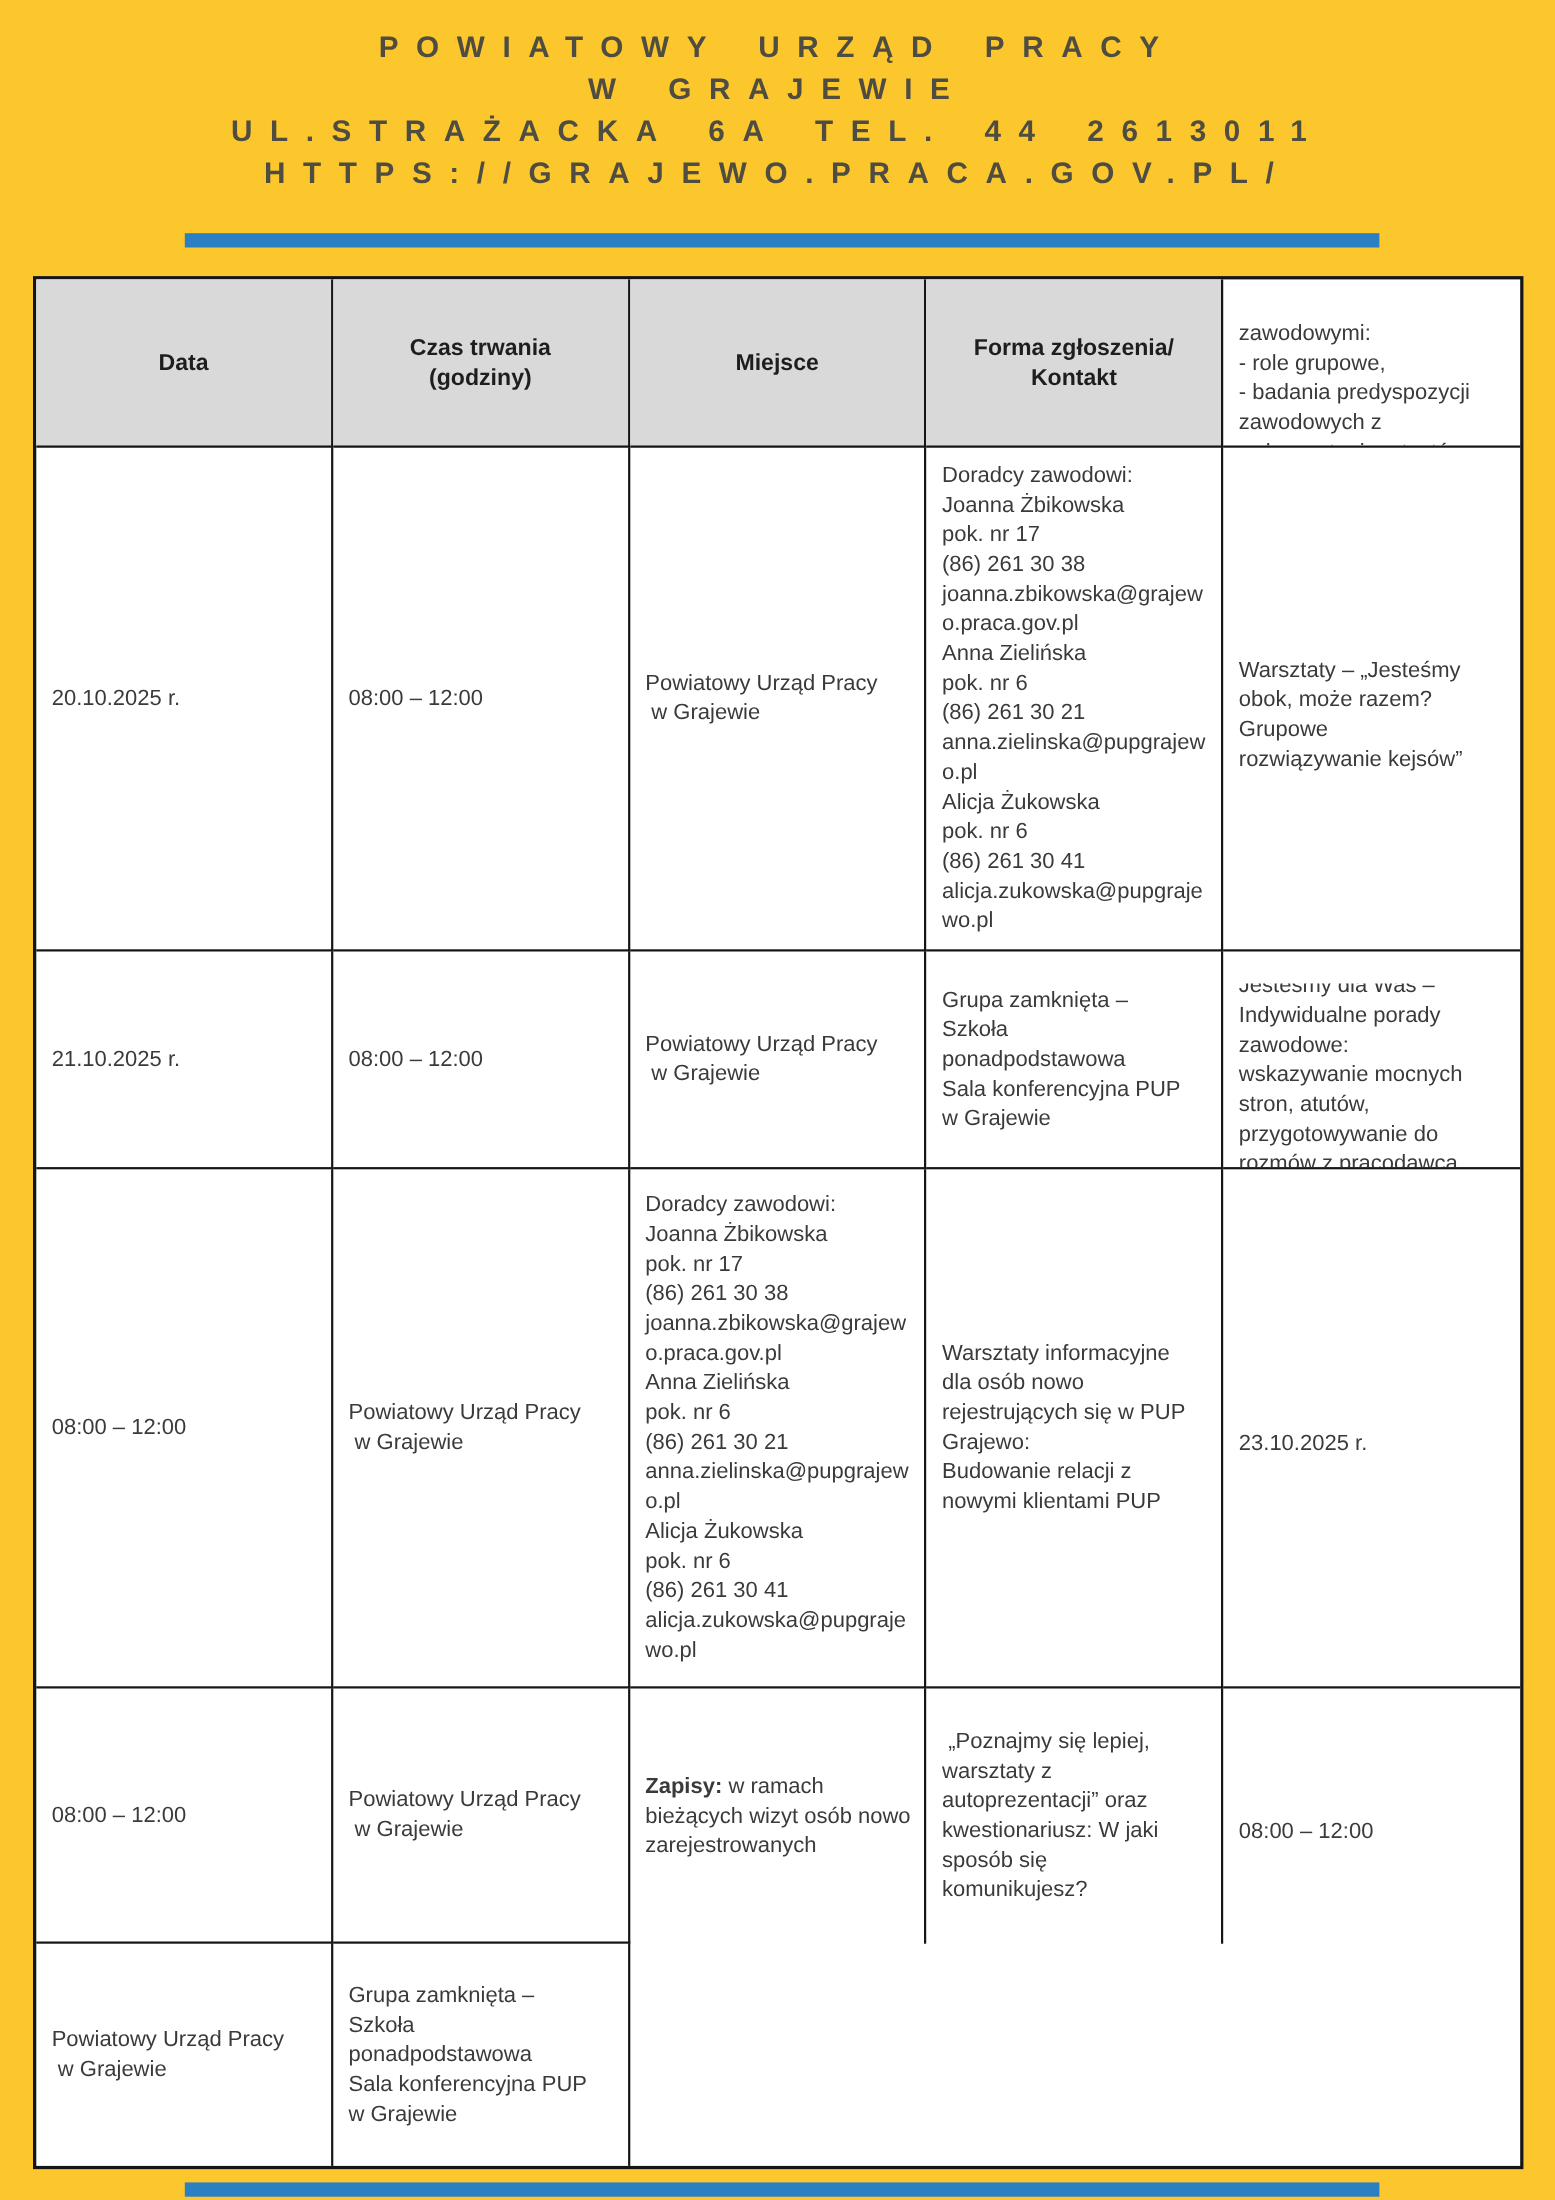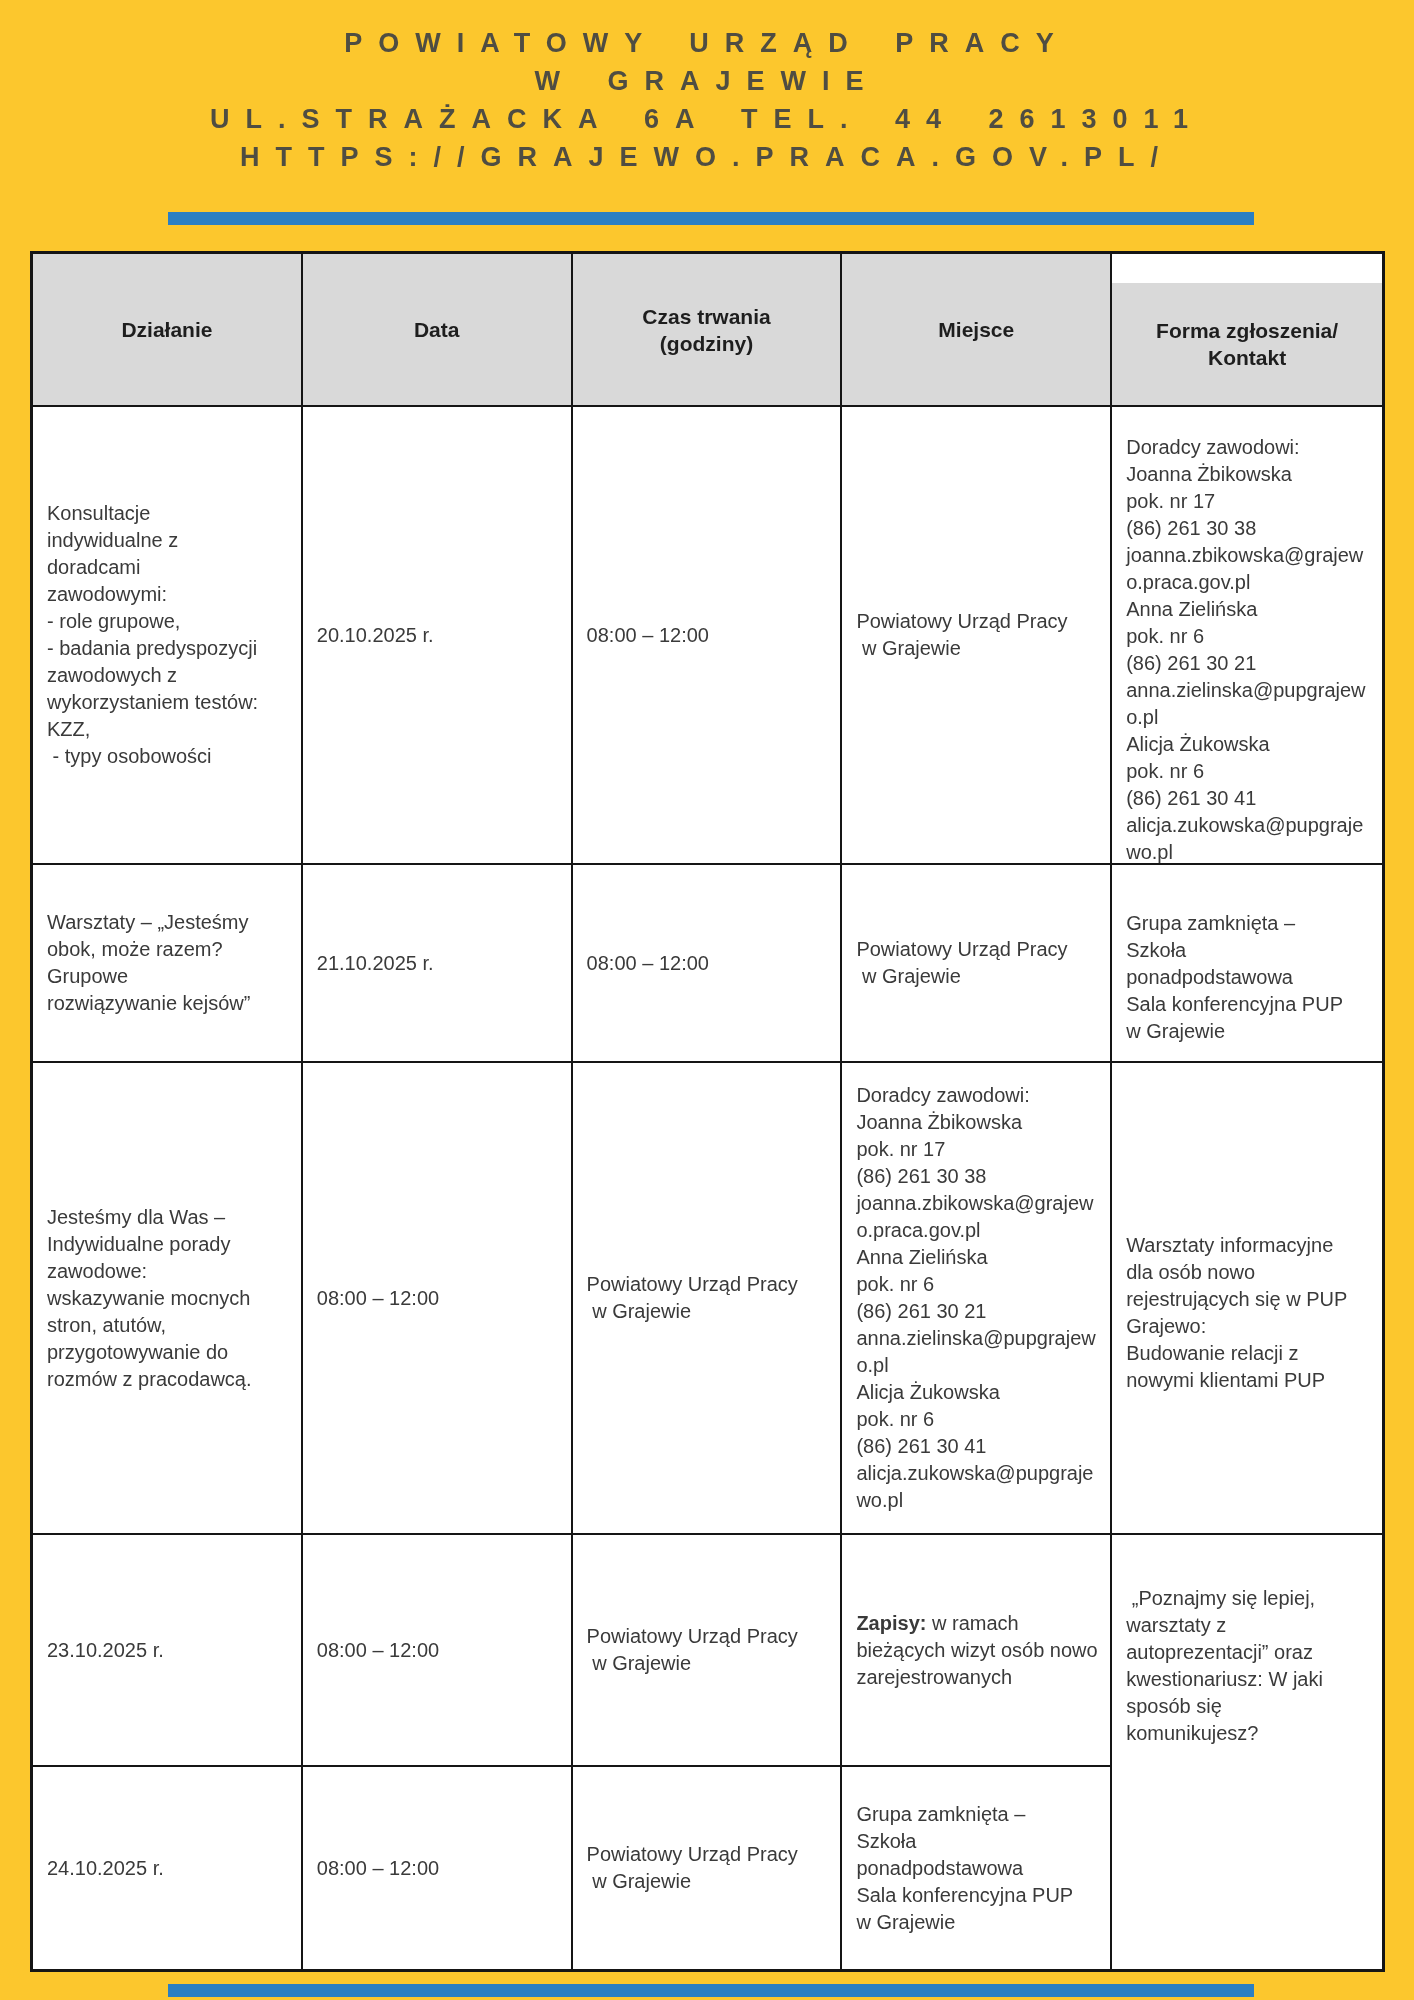--- a/index.html
+++ b/index.html
@@ -72,23 +72,20 @@
   <div class="line">W GRAJEWIE</div>
   <div class="line">UL.STRAŻACKA 6A TEL. 44 2613011</div>
   <div class="line">HTTPS://GRAJEWO.PRACA.GOV.PL/</div>
 </div>
 
 <div class="accent-bar top"></div>
 
 <div class="schedule">
 
   <div class="cell th">
-      <span class="ct">Działanie</span>
-    </div>
-  <div class="cell th">
       <span class="ct">Data</span>
     </div>
   <div class="cell th">
       <span class="ct">Czas trwania
 (godziny)</span>
     </div>
   <div class="cell th">
       <span class="ct">Miejsce</span>
     </div>
   <div class="cell th">
@@ -214,23 +211,20 @@
 
   <div class="cell">
       <span class="ct"> „Poznajmy się lepiej,
 warsztaty z
 autoprezentacji” oraz
 kwestionariusz: W jaki
 sposób się
 komunikujesz?</span>
     </div>
   <div class="cell">
-      <span class="ct">24.10.2025 r.</span>
-    </div>
-  <div class="cell">
       <span class="ct">08:00 – 12:00</span>
     </div>
   <div class="cell">
       <span class="ct">Powiatowy Urząd Pracy
  w Grajewie</span>
     </div>
   <div class="cell">
       <span class="ct">Grupa zamknięta –
 Szkoła
 ponadpodstawowa

